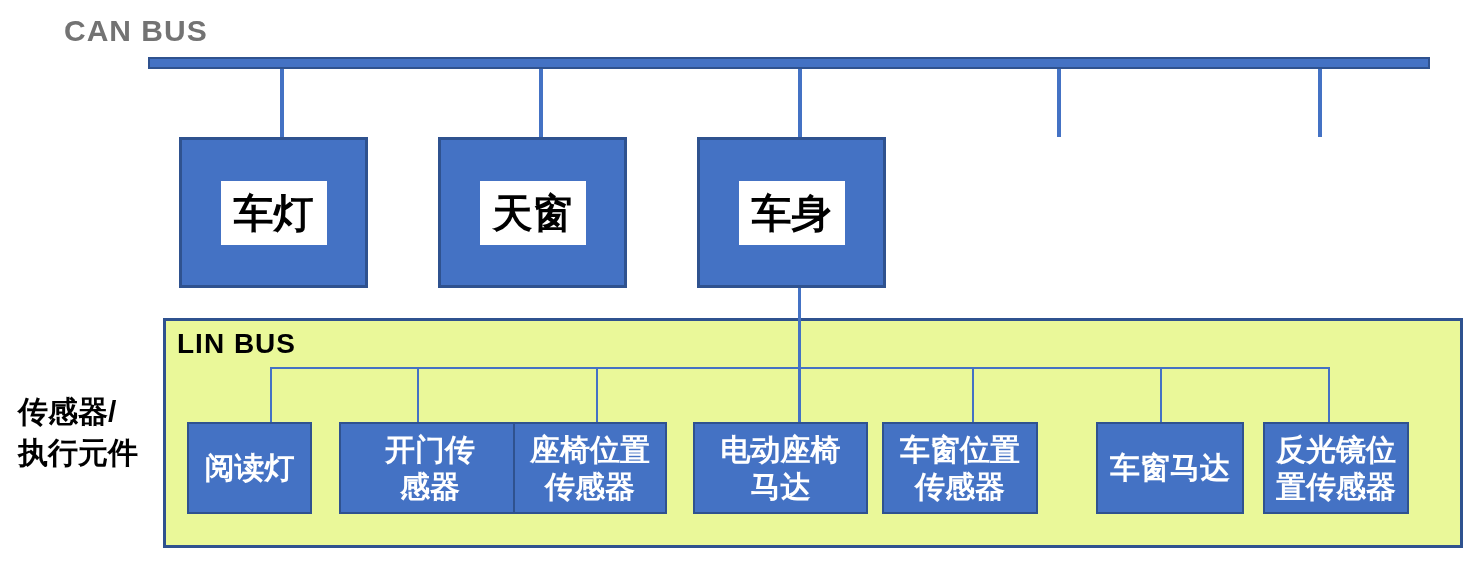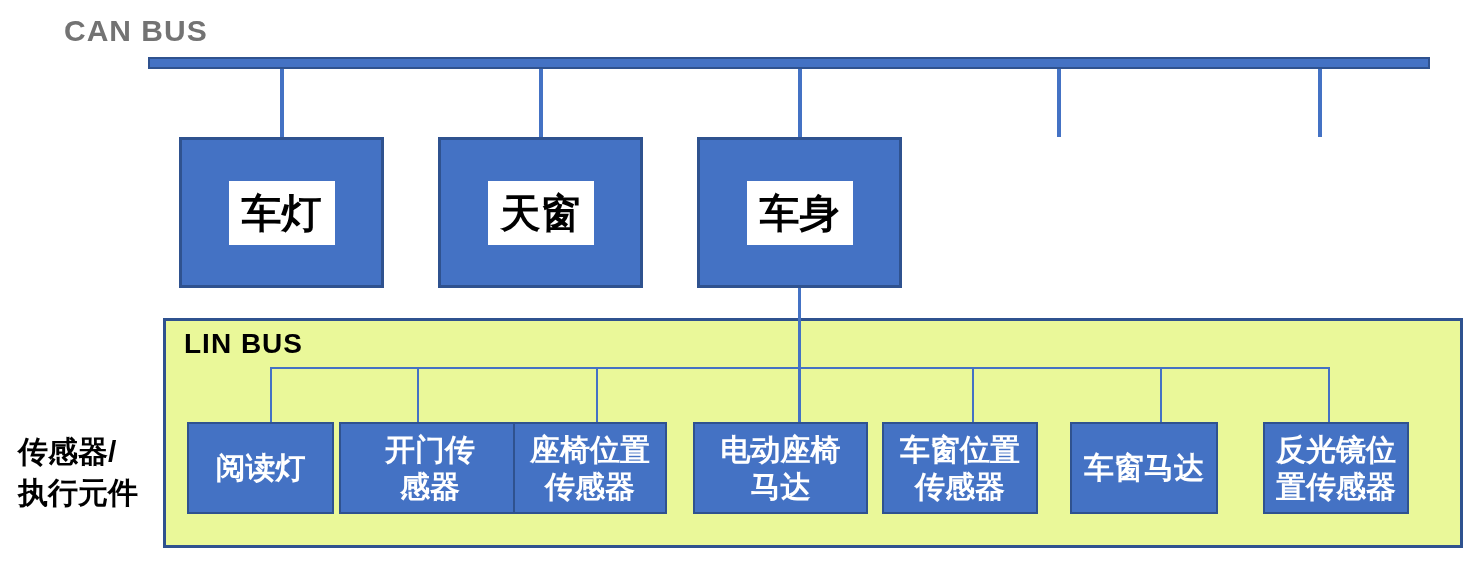--- a/index.html
+++ b/index.html
@@ -27,21 +27,20 @@
   }
   .side-label {
     position: absolute;
     left: 18px;
     top: 392px;
     font-size: 30px;
     font-weight: bold;
     color: #000000;
     line-height: 1.35;
     white-space: pre-line;
-    margin-top: 40px;
   }
   
   .can-bar {
     position: absolute;
     left: 148px;
     top: 57px;
     width: 1282px;
     height: 12px;
     background: #4472C4;
     border: 2px solid #2F528F;
@@ -59,21 +58,21 @@
   .body-drop {
     top: 288px;
     height: 134px;
     width: 3px;
     z-index: 3;
   }
   
   .can-node {
     position: absolute;
     top: 137px;
-    width: 205px;
+    width: 189px;
     height: 151px;
     background: #4472C4;
     border: 3px solid #2F528F;
     box-sizing: border-box;
     display: flex;
     align-items: center;
     justify-content: center;
     z-index: 2;
   }
   .can-node .plate {
@@ -92,21 +91,21 @@
     top: 318px;
     width: 1300px;
     height: 230px;
     background: #EAF899;
     border: 3px solid #2F528F;
     box-sizing: border-box;
     z-index: 1;
   }
   .lin-title {
     position: absolute;
-    left: 184px;
+    left: 177px;
     top: 328px;
     font-size: 28px;
     font-weight: bold;
     color: #000000;
     letter-spacing: 1px;
     z-index: 2;
   }
   .lin-line {
     position: absolute;
     left: 270px;
@@ -173,40 +172,40 @@
   <div class="vline body-drop" style="left:798px"></div>
 
   <div class="lin-line"></div>
   <div class="vline lin-drop" style="left:270px"></div>
   <div class="vline lin-drop" style="left:417px"></div>
   <div class="vline lin-drop" style="left:596px"></div>
   <div class="vline lin-drop" style="left:972px"></div>
   <div class="vline lin-drop" style="left:1160px"></div>
   <div class="vline lin-drop" style="left:1328px"></div>
 
-  <div class="lin-node" style="left:187px;width:147px">
+  <div class="lin-node" style="left:187px;width:125px">
     <span>阅读灯</span>
   </div>
   <div class="lin-node" style="left:339px;width:182px">
     <span>开门传
 感器</span>
   </div>
   <div class="lin-node" style="left:513px;width:154px">
     <span>座椅位置
 传感器</span>
   </div>
   <div class="lin-node" style="left:693px;width:175px">
     <span>电动座椅
 马达</span>
   </div>
   <div class="lin-node" style="left:882px;width:156px">
     <span>车窗位置
 传感器</span>
   </div>
-  <div class="lin-node" style="left:1070px;width:148px">
+  <div class="lin-node" style="left:1096px;width:148px">
     <span>车窗马达</span>
   </div>
   <div class="lin-node" style="left:1263px;width:146px">
     <span>反光镜位
 置传感器</span>
   </div>
 
   <div class="side-label">传感器/
 执行元件</div>
 

